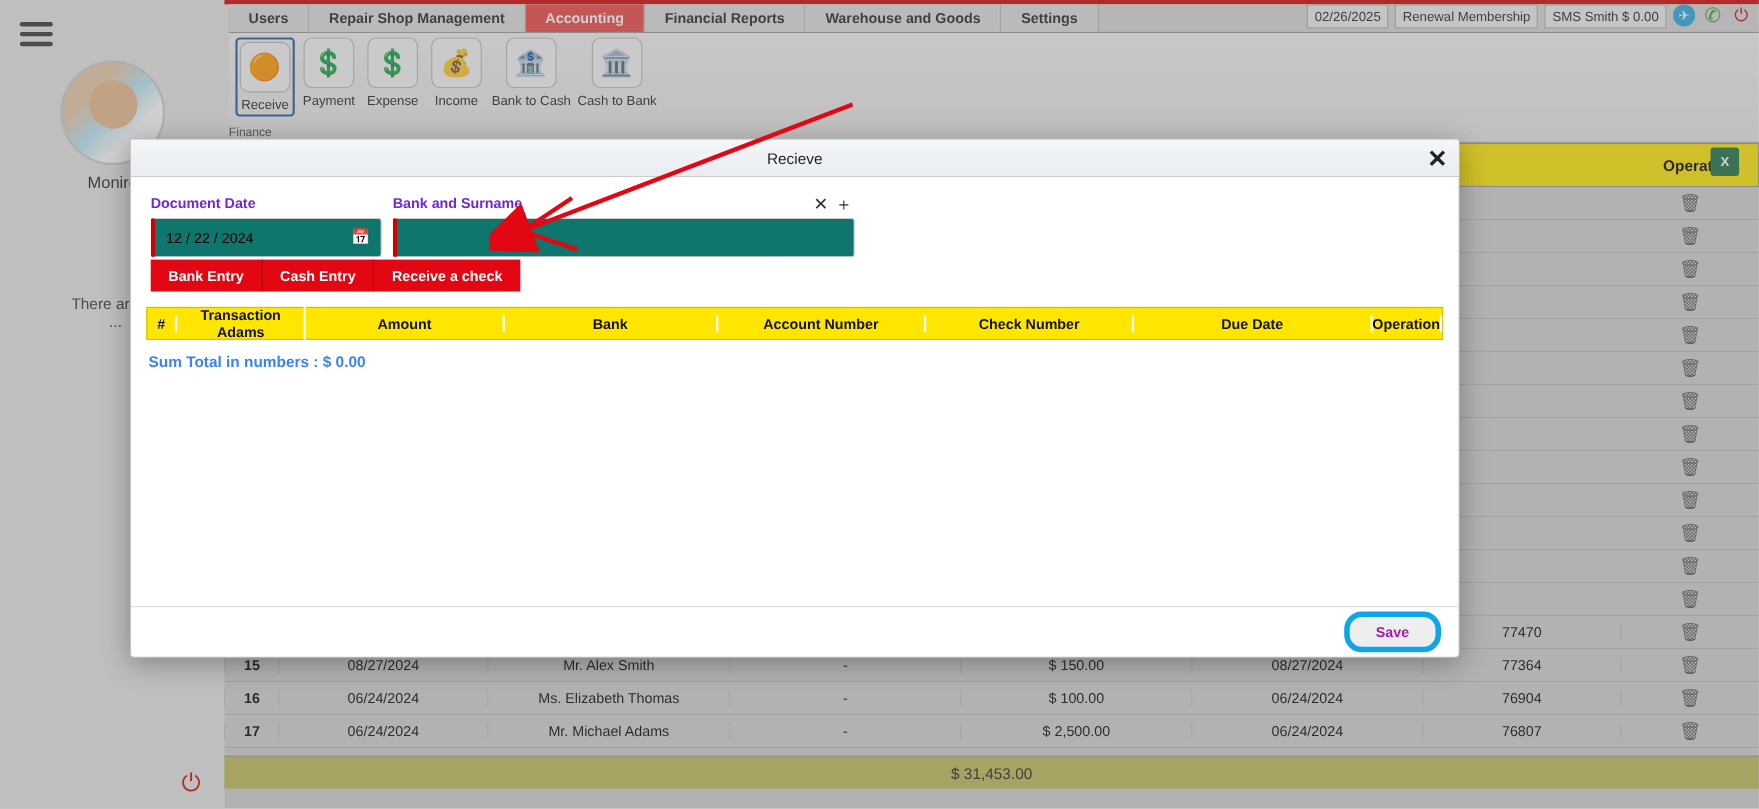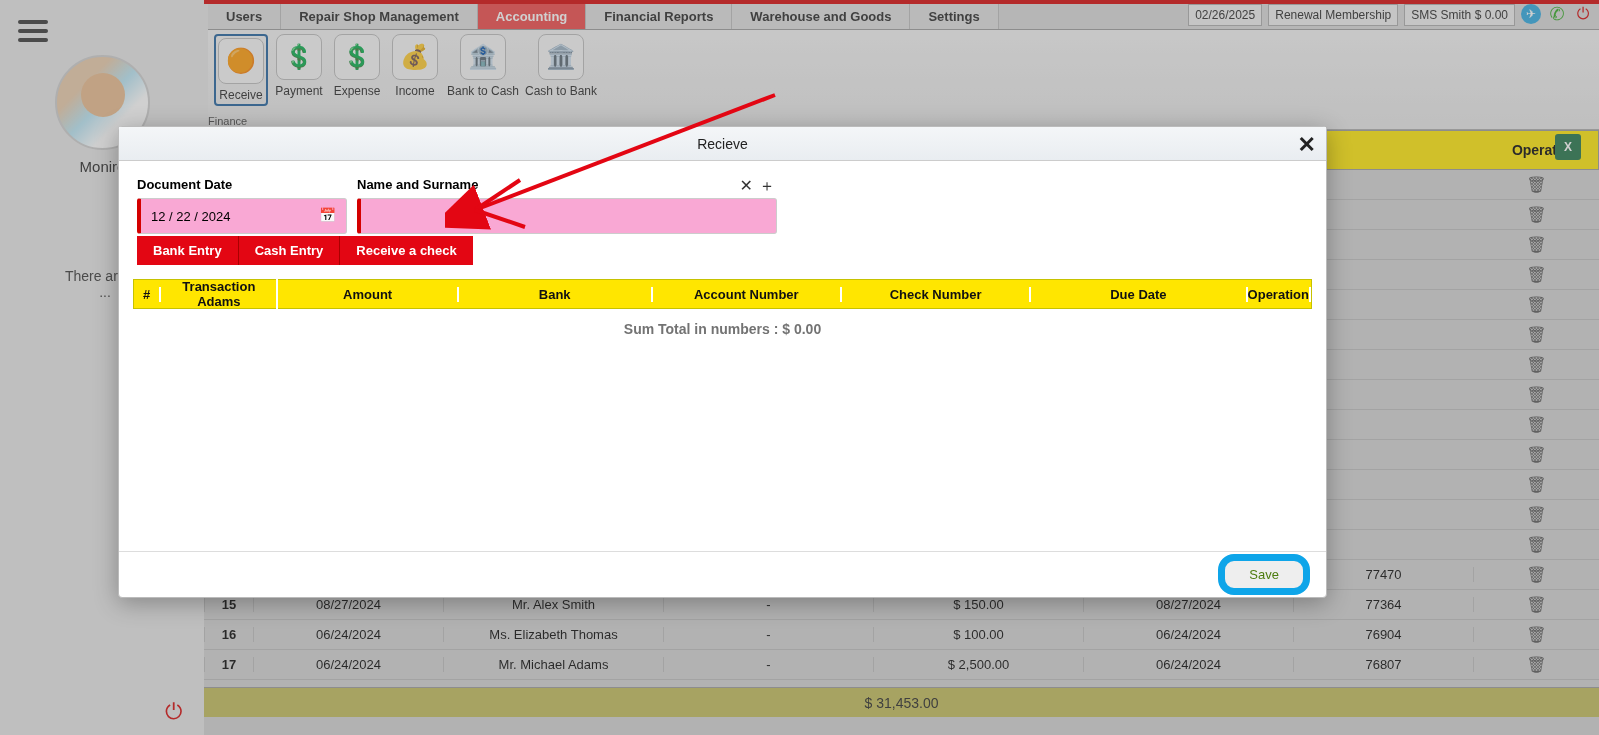--- a/index.html
+++ b/index.html
@@ -64,43 +64,43 @@
   
   .dim{position:absolute;top:0;left:0;right:0;bottom:0;background:rgba(120,120,120,.35);}
 
   
   .modal{position:absolute;top:126px;left:118px;width:1209px;height:472px;background:#fff;border:1px solid #bbb;border-radius:4px;box-shadow:0 5px 25px rgba(0,0,0,.3);display:flex;flex-direction:column;}
   .modal-head{height:34px;background:linear-gradient(#f4f6f8,#e9edf1);border-bottom:1px solid #ccc;display:flex;align-items:center;justify-content:center;position:relative;font-size:14px;color:#222;font-weight:500;}
   .modal-close{position:absolute;right:10px;top:5px;font-size:22px;color:#222;cursor:pointer;font-weight:bold;}
   .modal-body{padding:16px 18px 10px;flex:0 0 auto;}
   .form-row{display:flex;gap:10px;align-items:flex-end;}
   .fld{display:flex;flex-direction:column;}
-  .fld label{font-size:13px;font-weight:bold;margin-bottom:6px;color:#000000;}
-  .inp{height:36px;border:1px solid #ccc;border-radius:3px;padding:0 10px;font-size:13px;background:#f9a8d4;}
+  .fld label{font-size:13px;font-weight:bold;margin-bottom:6px;color:#6d28d9;}
+  .inp{height:36px;border:1px solid #ccc;border-radius:3px;padding:0 10px;font-size:13px;background:#0f766e;}
   .inp.redl{border-left:4px solid #d40000;}
   .date-wrap{position:relative;width:210px;}
   .date-wrap .cal{position:absolute;right:10px;top:9px;color:#777;font-size:14px;}
   .name-wrap{position:relative;width:420px;}
   .xplus{position:absolute;top:-22px;right:2px;font-size:16px;color:#333;display:flex;gap:6px;}
   .desc-wrap{flex:1;}
   .desc-wrap .inp{width:640px;}
 
   .btn-row{margin-top:2px;display:flex;}
   .rbtn{background:#e30613;color:#fff;border:none;padding:7px 16px;font-size:13px;font-weight:bold;border-right:1px solid #a00;cursor:pointer;}
   .rbtn:last-child{border-right:none;}
 
   .modal-table{margin:4px 14px 0;}
   .mth{display:flex;background:#ffe600;height:30px;align-items:center;font-size:13px;font-weight:bold;color:#111;border:1px solid #c6c200;}
   .mth div{text-align:center;border-right:2px solid #fff;}
   .mt-1{width:30px;}.mt-2{width:130px;}.mt-3{width:200px;}.mt-4{width:215px;}.mt-5{width:210px;}.mt-6{width:210px;}.mt-7{width:240px;}.mt-8{flex:1;border-right:none;}
 
-  .sum-line{margin:12px 16px;font-size:14px;font-weight:bold;color:#737373;text-align:center;}
+  .sum-line{margin:12px 16px;font-size:14px;font-weight:bold;color:#3b82f6;}
 
   .modal-footer{margin-top:auto;border-top:1px solid #ddd;height:46px;display:flex;align-items:center;justify-content:flex-end;padding:0 16px;}
-  .save-btn{background:#eee;color:#4d7c0f;border:7px solid #0ea5e9;border-radius:16px;padding:6px 24px;font-size:13px;font-weight:normal;}
+  .save-btn{background:#eee;color:#a21caf;border:5px solid #0ea5e9;border-radius:16px;padding:6px 24px;font-size:13px;font-weight:bold;}
 
   
   .arrow{position:absolute;top:85px;left:445px;pointer-events:none;}
 </style>
 </head>
 <body>
 
 <div class="top-red"></div>
 
 <div class="hamburger">
@@ -359,21 +359,21 @@
   <div class="modal-body">
     <div class="form-row">
       <div class="fld">
         <label>Document Date</label>
         <div class="date-wrap">
           <input class="inp redl" style="width: 100%;" value="12 / 22 / 2024">
           <span class="cal">📅</span>
         </div>
       </div>
       <div class="fld">
-        <label>Name and Surname</label>
+        <label>Bank and Surname</label>
         <div class="name-wrap">
           <div class="xplus">
             <span>✕</span>
             <span>＋</span>
           </div>
           <input class="inp redl" style="width: 100%;">
         </div>
       </div>
     </div>
 

